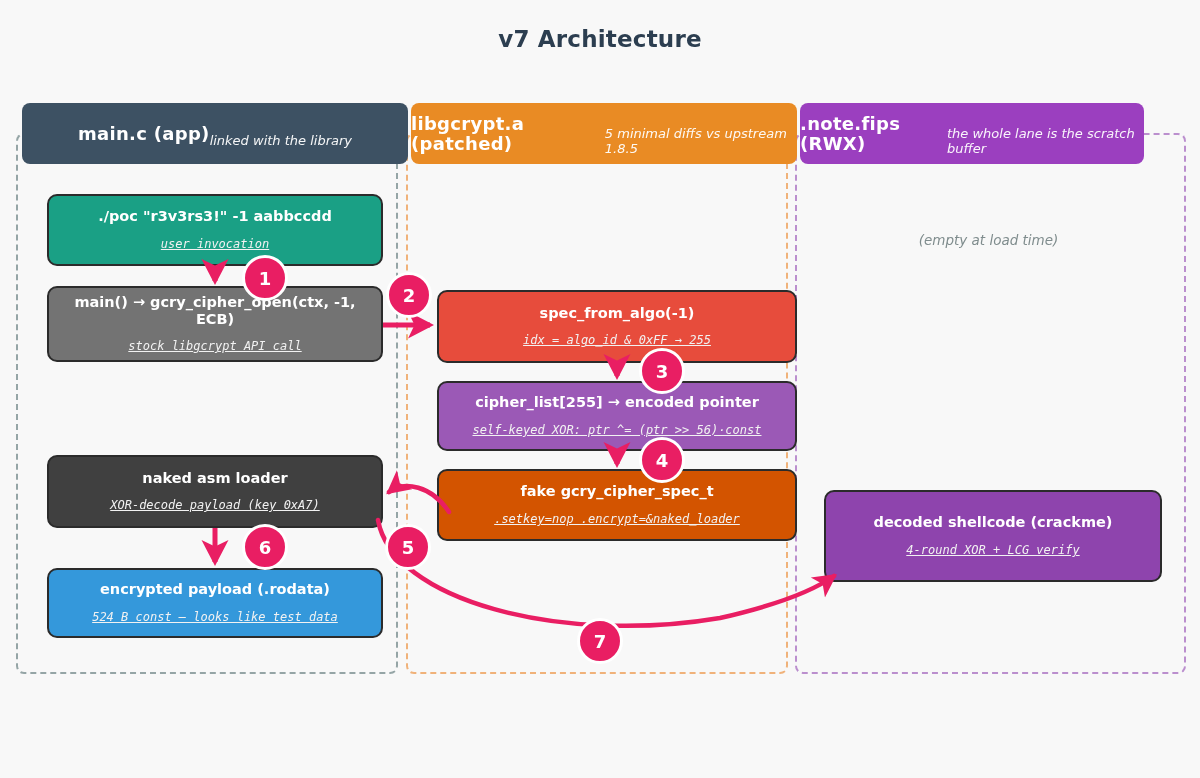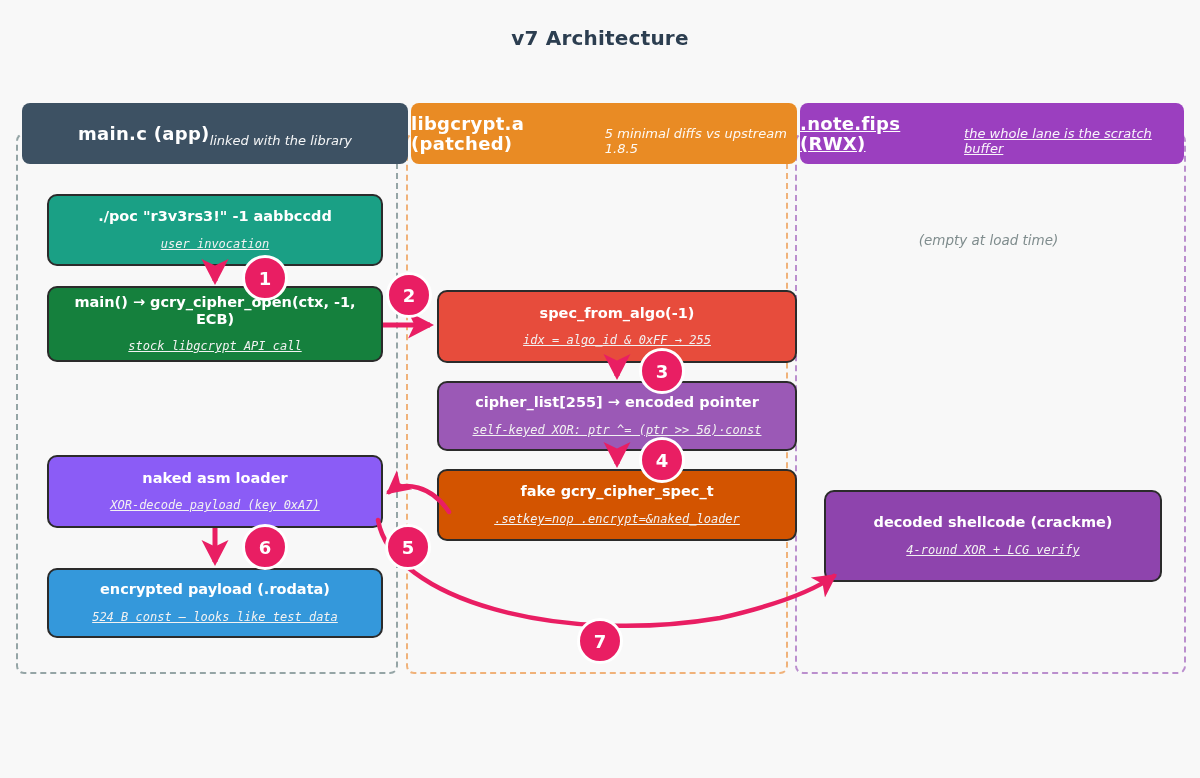--- a/index.html
+++ b/index.html
@@ -10,21 +10,21 @@
     overflow:hidden;
     position:relative;
   }
   #stage{position:absolute;left:0;top:0;width:1200px;height:778px;}
 
   
   .title{
     position:absolute;left:0;top:26px;width:1200px;
     text-align:center;
     font-family:"DejaVu Sans", sans-serif;
-    font-size:20px;font-weight:bold;
+    font-size:23px;font-weight:bold;
     color:#2c3e50;
     letter-spacing:.2px;
   }
 
   
   .lane{
     position:absolute;
     border:2px dashed #95a5a6;
     border-radius:8px;
     background:transparent;
@@ -43,21 +43,21 @@
     box-sizing:border-box;
   }
   .lane-head .lh-t{
     font-size:18px;font-weight:bold;letter-spacing:.3px;line-height:1.1;
   }
   .lane-head .lh-s{
     font-size:13px;font-style:italic;opacity:.95;margin-top:16px;line-height:1.1;
   }
   .lh1{left:22px;top:103px;width:386px;background:#3d5163;}
   .lh2{left:411px;top:103px;width:386px;background:#e98b24;}
-  .lh3{left:800px;top:103px;width:384px;background:#9b3fbf;text-decoration:underline;}
+  .lh3{left:800px;top:103px;width:344px;background:#9b3fbf;}
 
   
   .node{
     position:absolute;
     border:2.5px solid #2b2b2b;
     border-radius:10px;
     box-sizing:border-box;
     display:flex;flex-direction:column;
     align-items:center;justify-content:center;
     color:#ffffff;
@@ -69,22 +69,22 @@
     font-family:"DejaVu Sans", sans-serif;
   }
   .node .n-s{
     font-size:12px;font-style:italic;margin-top:13px;line-height:1.15;
     font-family:"DejaVu Sans Mono", monospace;
     color:#f2f2f2;
     text-decoration:underline;
   }
 
   .n-poc       {left:47px; top:194px; width:336px;height:72px; background:#1aa085;}
-  .n-main      {left:47px; top:286px; width:336px;height:76px; background:#15803d;}
-  .n-loader    {left:47px; top:455px; width:336px;height:73px; background:#8b5cf6;}
+  .n-main      {left:47px; top:286px; width:336px;height:76px; background:#737373;}
+  .n-loader    {left:47px; top:455px; width:336px;height:73px; background:#404040;}
   .n-payload   {left:47px; top:568px; width:336px;height:70px; background:#3498db;}
 
   .n-spec      {left:437px;top:290px; width:360px;height:73px; background:#e74c3c;}
   .n-list      {left:437px;top:381px; width:360px;height:70px; background:#9b59b6;}
   .n-fake      {left:437px;top:469px; width:360px;height:72px; background:#d35400;}
 
   .n-shell     {left:824px;top:490px; width:338px;height:92px; background:#8e44ad;}
 
   .empty-note{
     position:absolute;left:795px;top:232px;width:387px;

